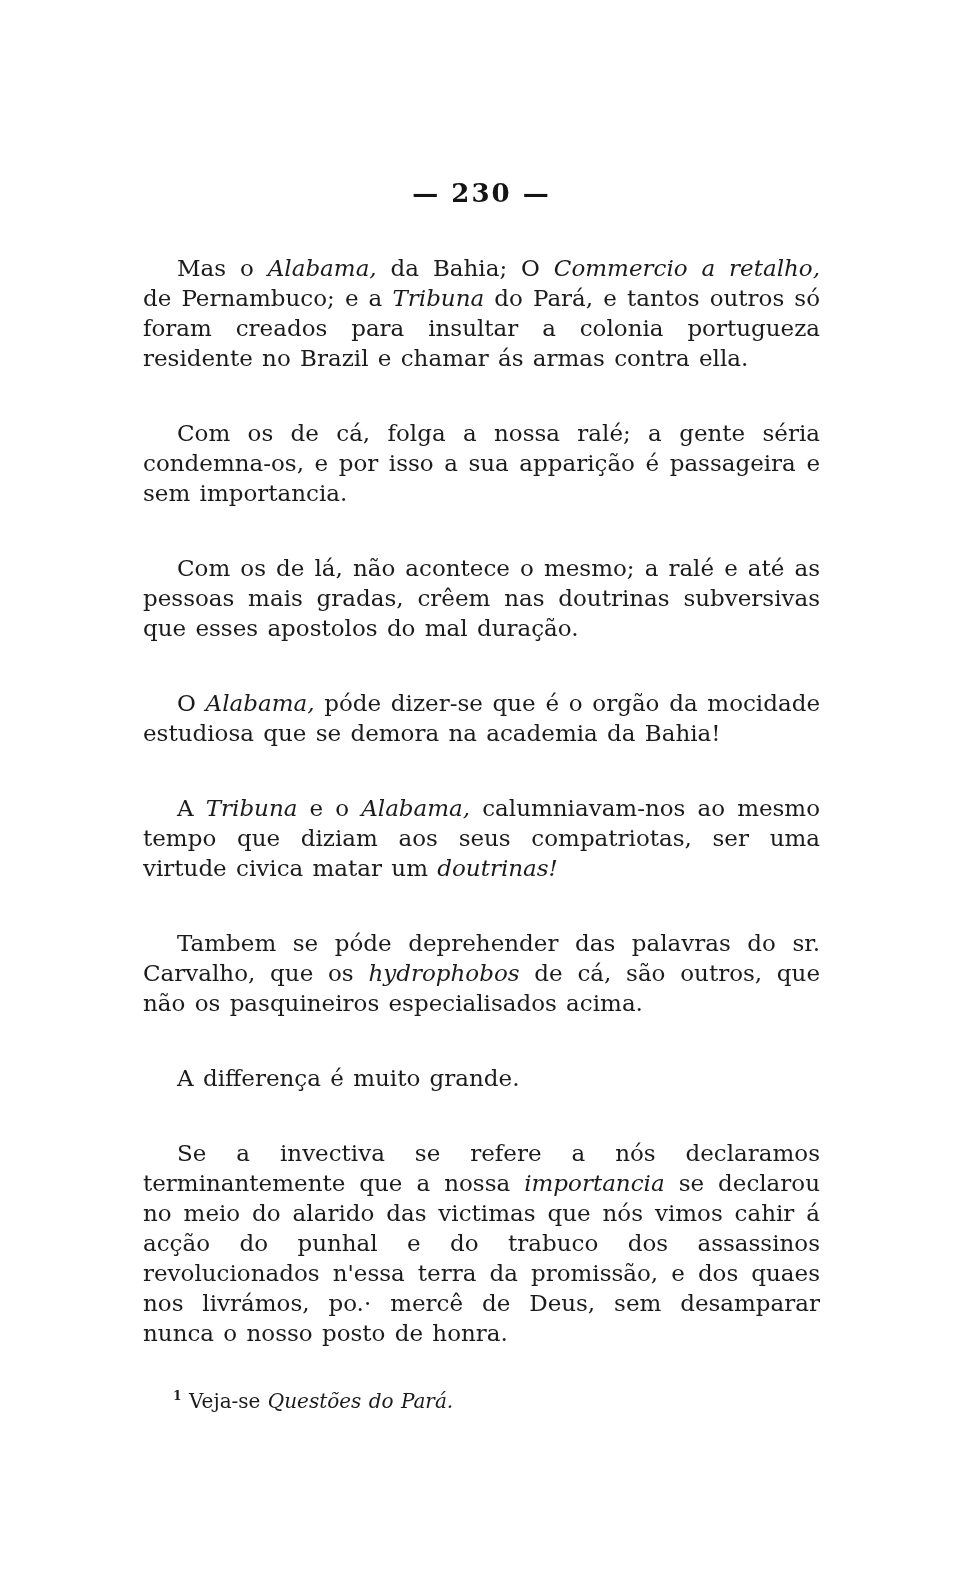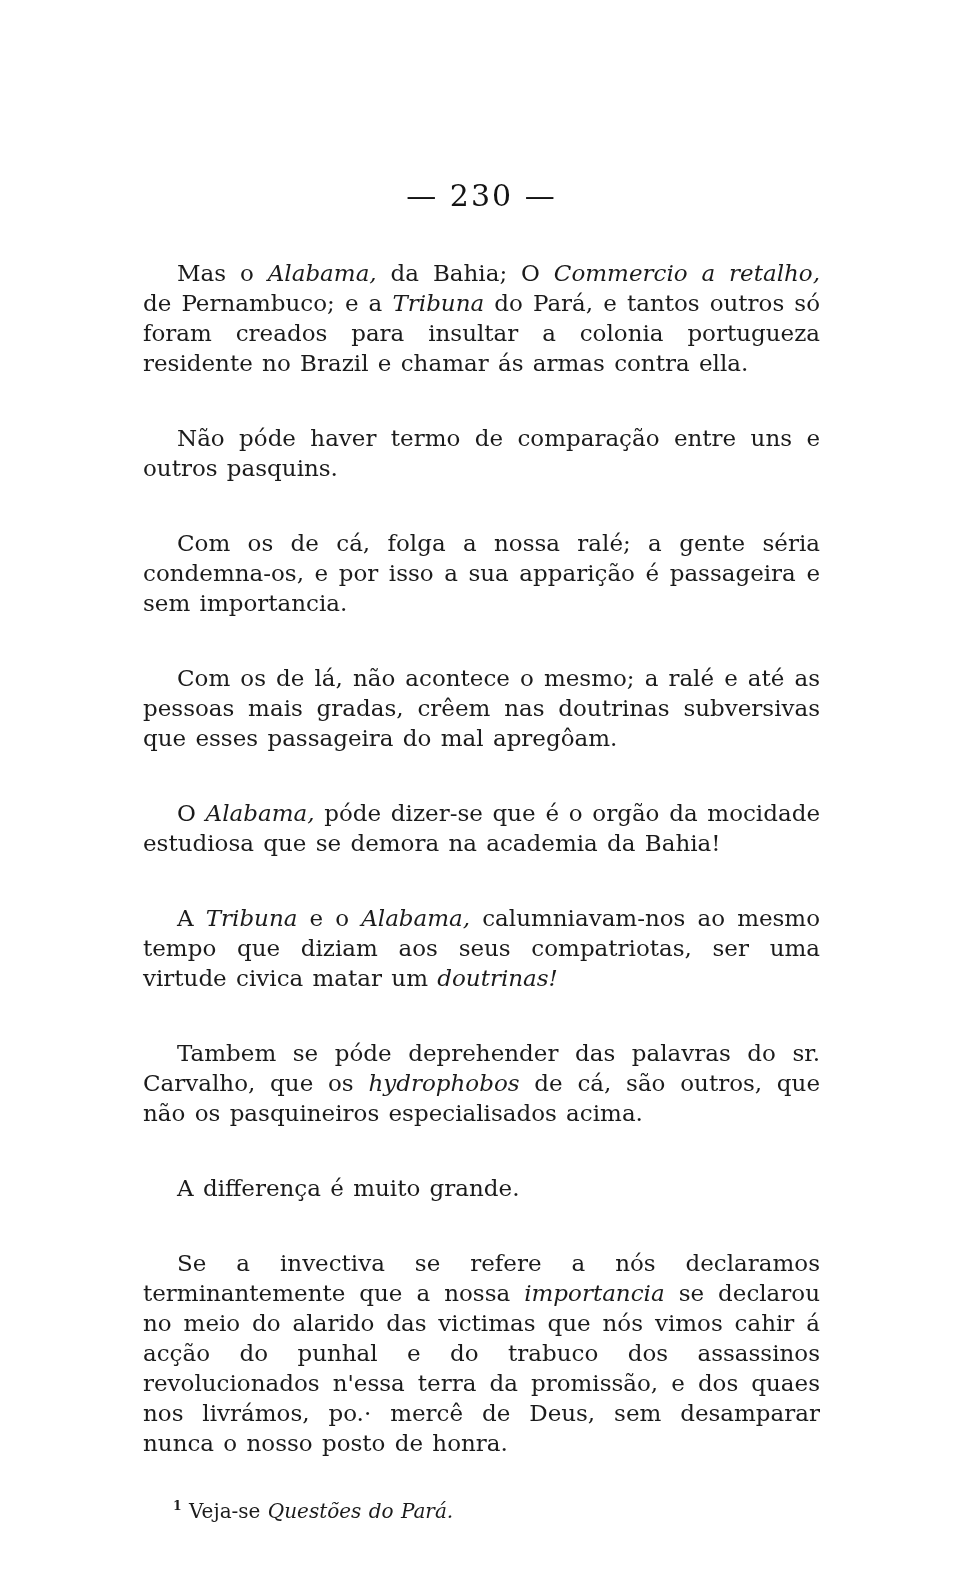--- a/index.html
+++ b/index.html
@@ -16,22 +16,22 @@
   }
   .page {
     box-sizing: border-box;
     width: 960px;
     height: 1573px;
     padding: 178px 140px 0 143px;
     overflow: hidden;
   }
   .page-number {
     text-align: center;
-    font-size: 30px;
-    font-weight: normal;
+    font-size: 26px;
+    font-weight: bold;
     letter-spacing: 2px;
     margin-bottom: 32px;
     color: #141414;
   }
   .body-text p {
     margin: 0;
     text-align: justify;
     font-size: 23px;
     line-height: 30px;
     word-spacing: 2px;
@@ -60,23 +60,22 @@
   }
 </style>
 </head>
 <body>
 
 <div class="page">
   <div class="page-number">— 230 —</div>
 
   <div class="body-text">
       <p class="indent"><span>Mas o </span><em>Alabama,</em><span> da Bahia; O </span><em>Commercio a retalho,</em><span> de Pernambuco; e a </span><em>Tribuna</em><span> do Pará, e tantos outros só foram creados para insultar a colonia portugueza residente no Brazil e chamar ás armas contra ella.</span></p>
-      <p class="indent"><span>Não póde haver termo de comparação entre uns e outros pasquins.</span></p>
       <p class="indent"><span>Com os de cá, folga a nossa ralé; a gente séria condemna-os, e por isso a sua apparição é passageira e sem importancia.</span></p>
-      <p class="indent"><span>Com os de lá, não acontece o mesmo; a ralé e até as pessoas mais gradas, crêem nas doutrinas subversivas que esses passageira do mal apregôam.</span></p>
+      <p class="indent"><span>Com os de lá, não acontece o mesmo; a ralé e até as pessoas mais gradas, crêem nas doutrinas subversivas que esses apostolos do mal duração.</span></p>
       <p class="indent"><span>O </span><em>Alabama,</em><span> póde dizer-se que é o orgão da mocidade estudiosa que se demora na academia da Bahia!</span></p>
       <p class="indent"><span>A </span><em>Tribuna</em><span> e o </span><em>Alabama,</em><span> calumniavam-nos ao mesmo tempo que diziam aos seus compatriotas, ser uma virtude civica matar um </span><em>doutrinas!</em></p>
       <p class="indent"><span>Tambem se póde deprehender das palavras do sr. Carvalho, que os </span><em>hydrophobos</em><span> de cá, são outros, que não os pasquineiros especialisados acima.</span></p>
       <p class="indent"><span>A differença é muito grande.</span></p>
       <p class="indent"><span>Se a invectiva se refere a nós declaramos terminantemente que a nossa </span><em>importancia</em><span> se declarou no meio do alarido das victimas que nós vimos cahir á acção do punhal e do trabuco dos assassinos revolucionados n'essa terra da promissão, e dos quaes nos livrámos, po.· mercê de Deus, sem desamparar nunca o nosso posto de honra.</span></p>
     </div>
 
   <div class="footnote"><sup>1</sup><span> Veja-se </span><em>Questões do Pará.</em></div>
 </div>
 

